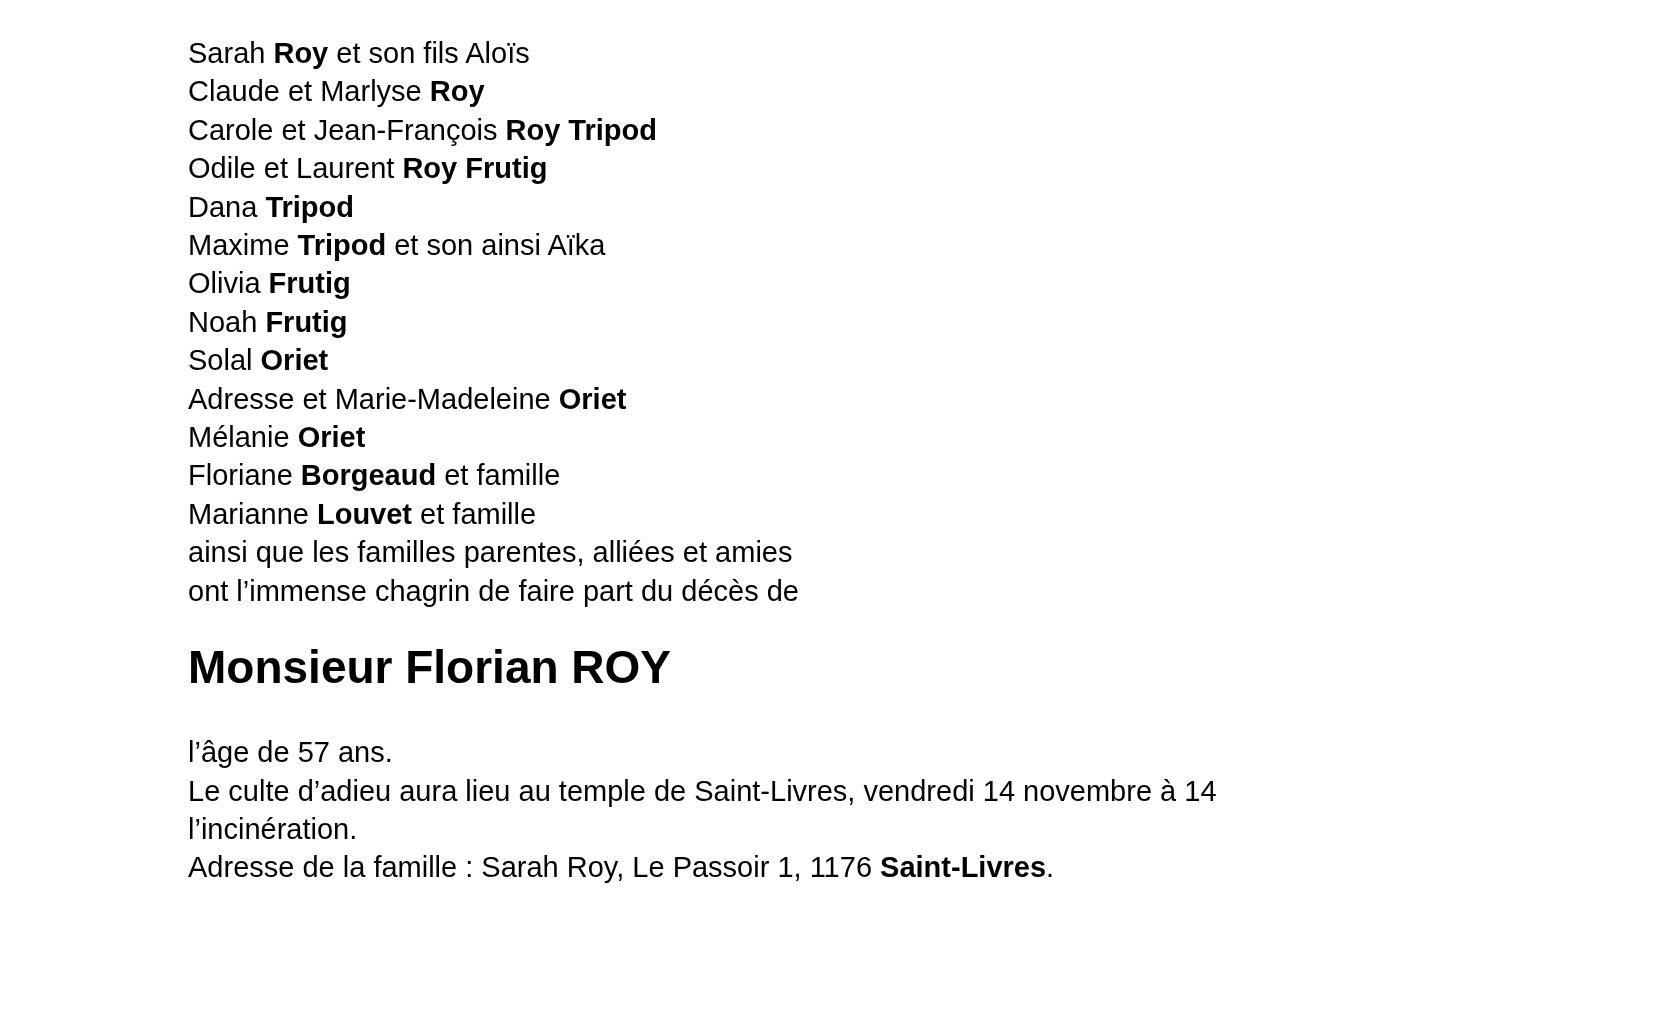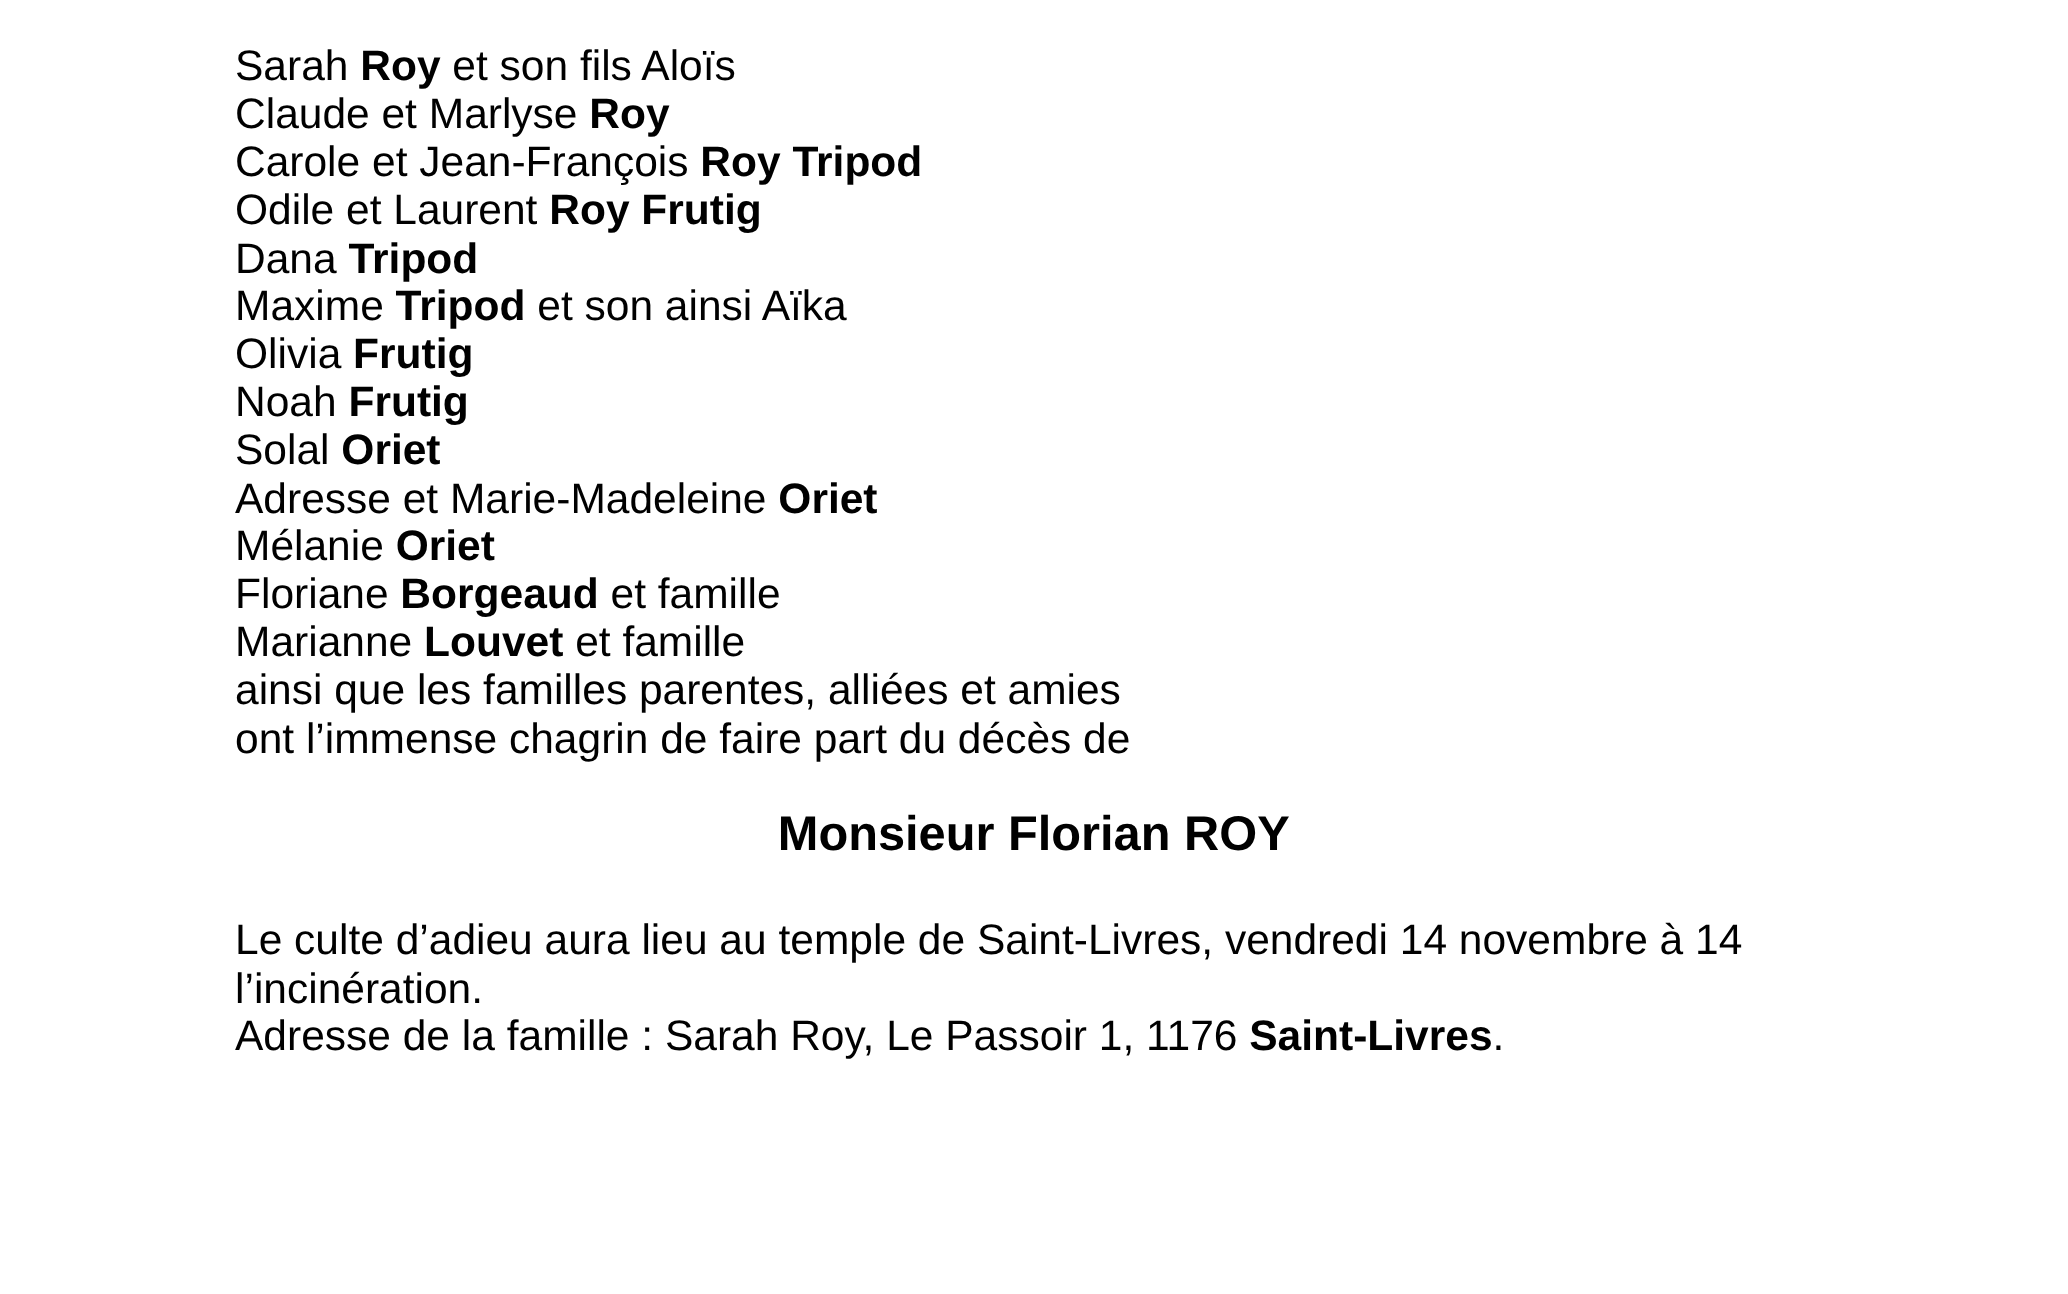--- a/index.html
+++ b/index.html
@@ -13,34 +13,34 @@
     width: 1654px;
     height: 1035px;
     box-sizing: border-box;
     background: #ffffff;
     color: #000000;
     font-family: "Liberation Sans", sans-serif;
     padding: 34px 188px 0 188px;
     overflow: hidden;
   }
   .names-block, .body-block {
-    font-size: 34px;
+    font-size: 29px;
     line-height: 38.4px;
   }
   .line {
     white-space: pre;       
   }
   .bold {
     font-weight: 700;
   }
   .deceased-title {
-    font-size: 39px;
+    font-size: 46px;
     line-height: 45px;
     font-weight: 700;
-    text-align: center;
+    text-align: left;
     margin: 35px 0 43px 0;
   }
 </style>
 </head>
 <body>
 
 <div class="page">
 
   <div class="names-block">
       <div class="line"><span class="">Sarah </span><span class="bold">Roy</span><span class=""> et son fils Aloïs</span></div>
@@ -56,18 +56,19 @@
       <div class="line"><span class="">Mélanie </span><span class="bold">Oriet</span></div>
       <div class="line"><span class="">Floriane </span><span class="bold">Borgeaud</span><span class=""> et famille</span></div>
       <div class="line"><span class="">Marianne </span><span class="bold">Louvet</span><span class=""> et famille</span></div>
       <div class="line"><span class="">ainsi que les familles parentes, alliées et amies</span></div>
       <div class="line"><span class="">ont l’immense chagrin de faire part du décès de</span></div>
     </div>
 
   <div class="deceased-title">Monsieur Florian ROY</div>
 
   <div class="body-block">
+      <div class="line"><span class="">l’âge de 57 ans.</span></div>
       <div class="line"><span class="">Le culte d’adieu aura lieu au temple de Saint-Livres, vendredi 14 novembre à 14</span></div>
       <div class="line"><span class="">l’incinération.</span></div>
       <div class="line"><span class="">Adresse de la famille : Sarah Roy, Le Passoir 1, 1176 </span><span class="bold">Saint-Livres</span><span class="">.</span></div>
     </div>
 
 </div>
 
 </body></html>

